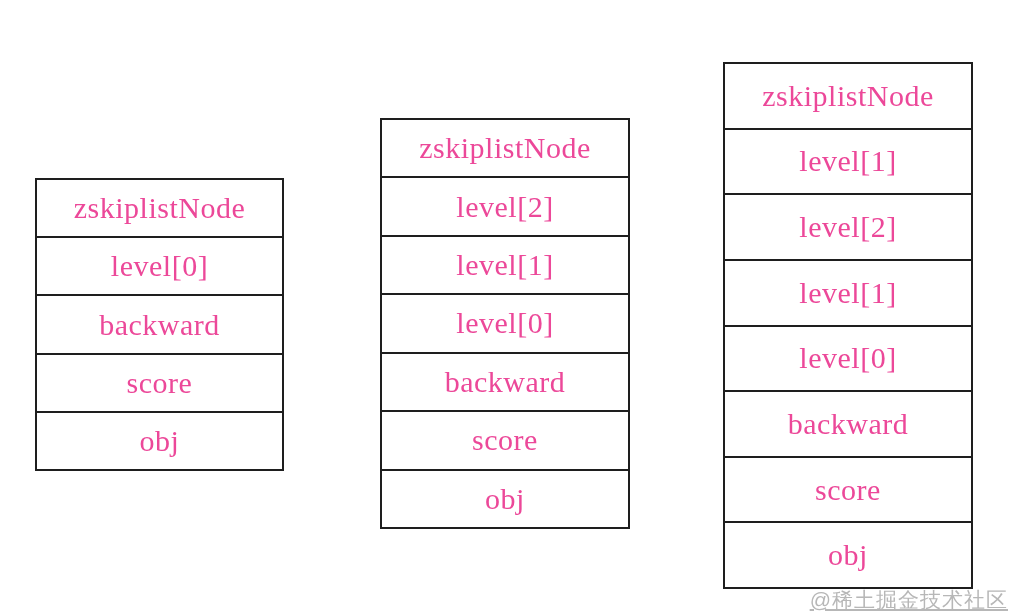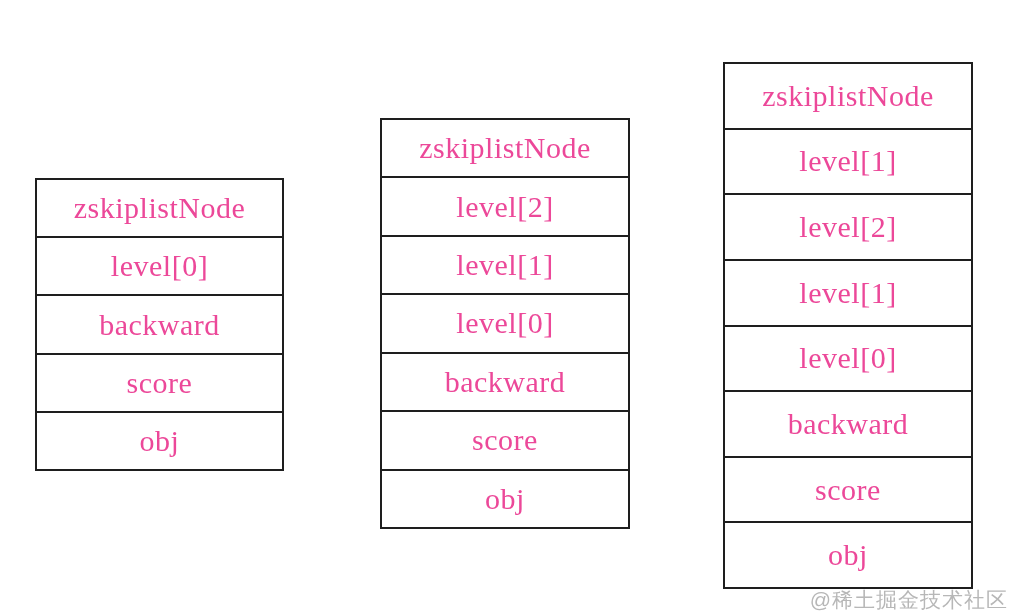--- a/index.html
+++ b/index.html
@@ -43,20 +43,21 @@
 
   .watermark {
     position: absolute;
     right: 6px;
     bottom: 2px;
     font-size: 21px;
     color: #b7b7b7;
     font-family: "Liberation Sans", sans-serif;
     letter-spacing: 1px;
     user-select: none;
+    text-decoration: underline;
   }
 </style>
 </head>
 <body>
 
 <div class="canvas">
 
   <div class="struct-table" id="table-1">
     <div class="row">zskiplistNode</div>
     <div class="row">level[0]</div>

